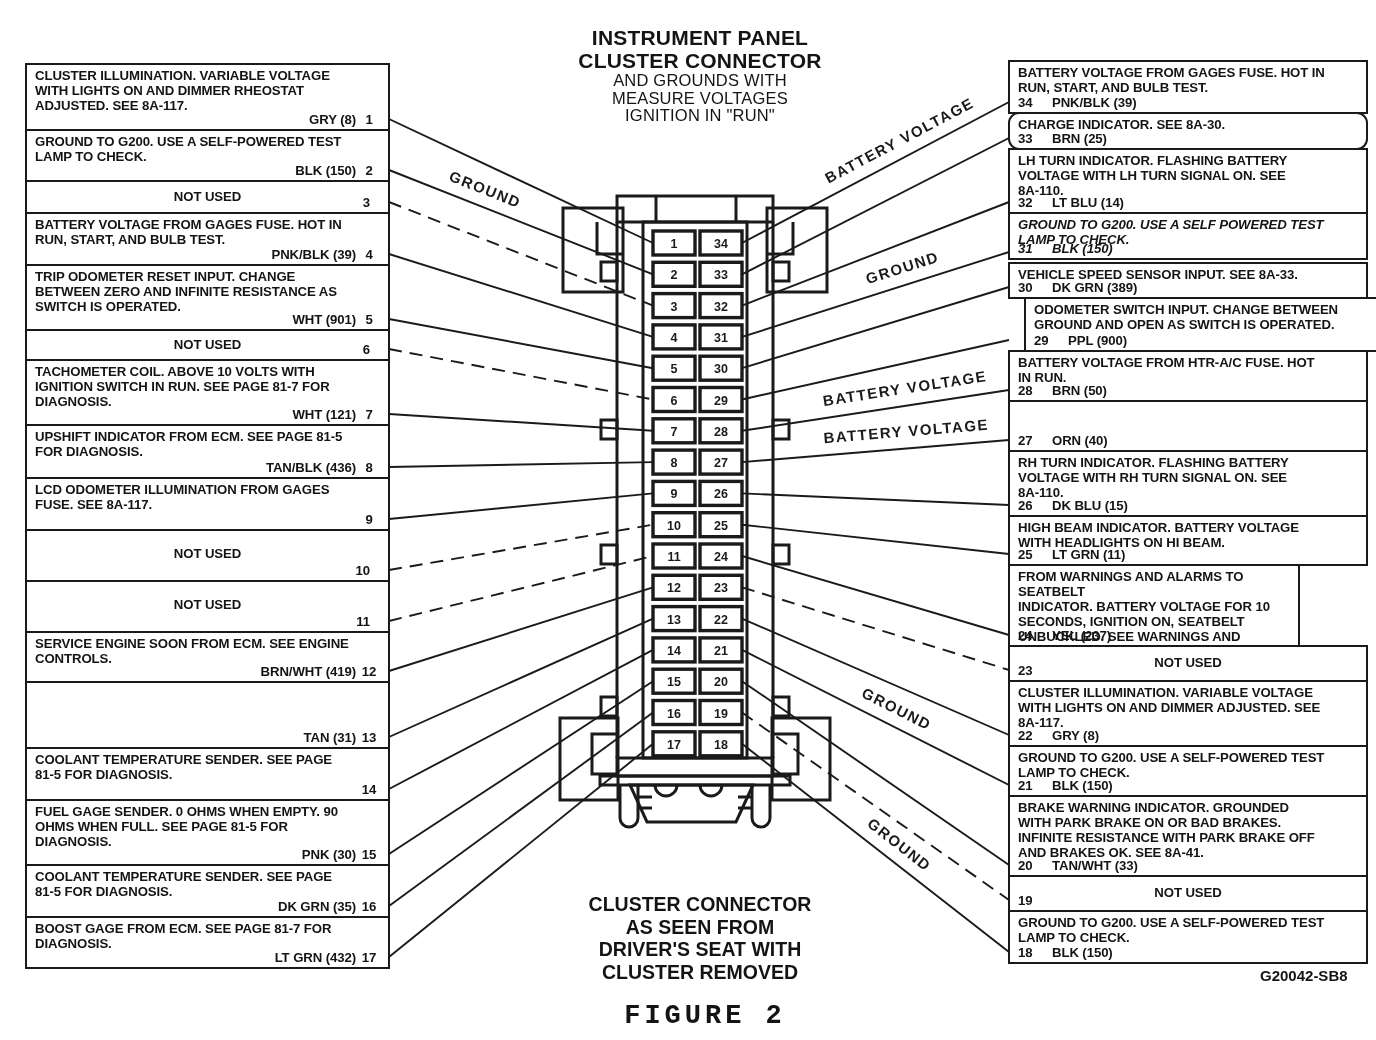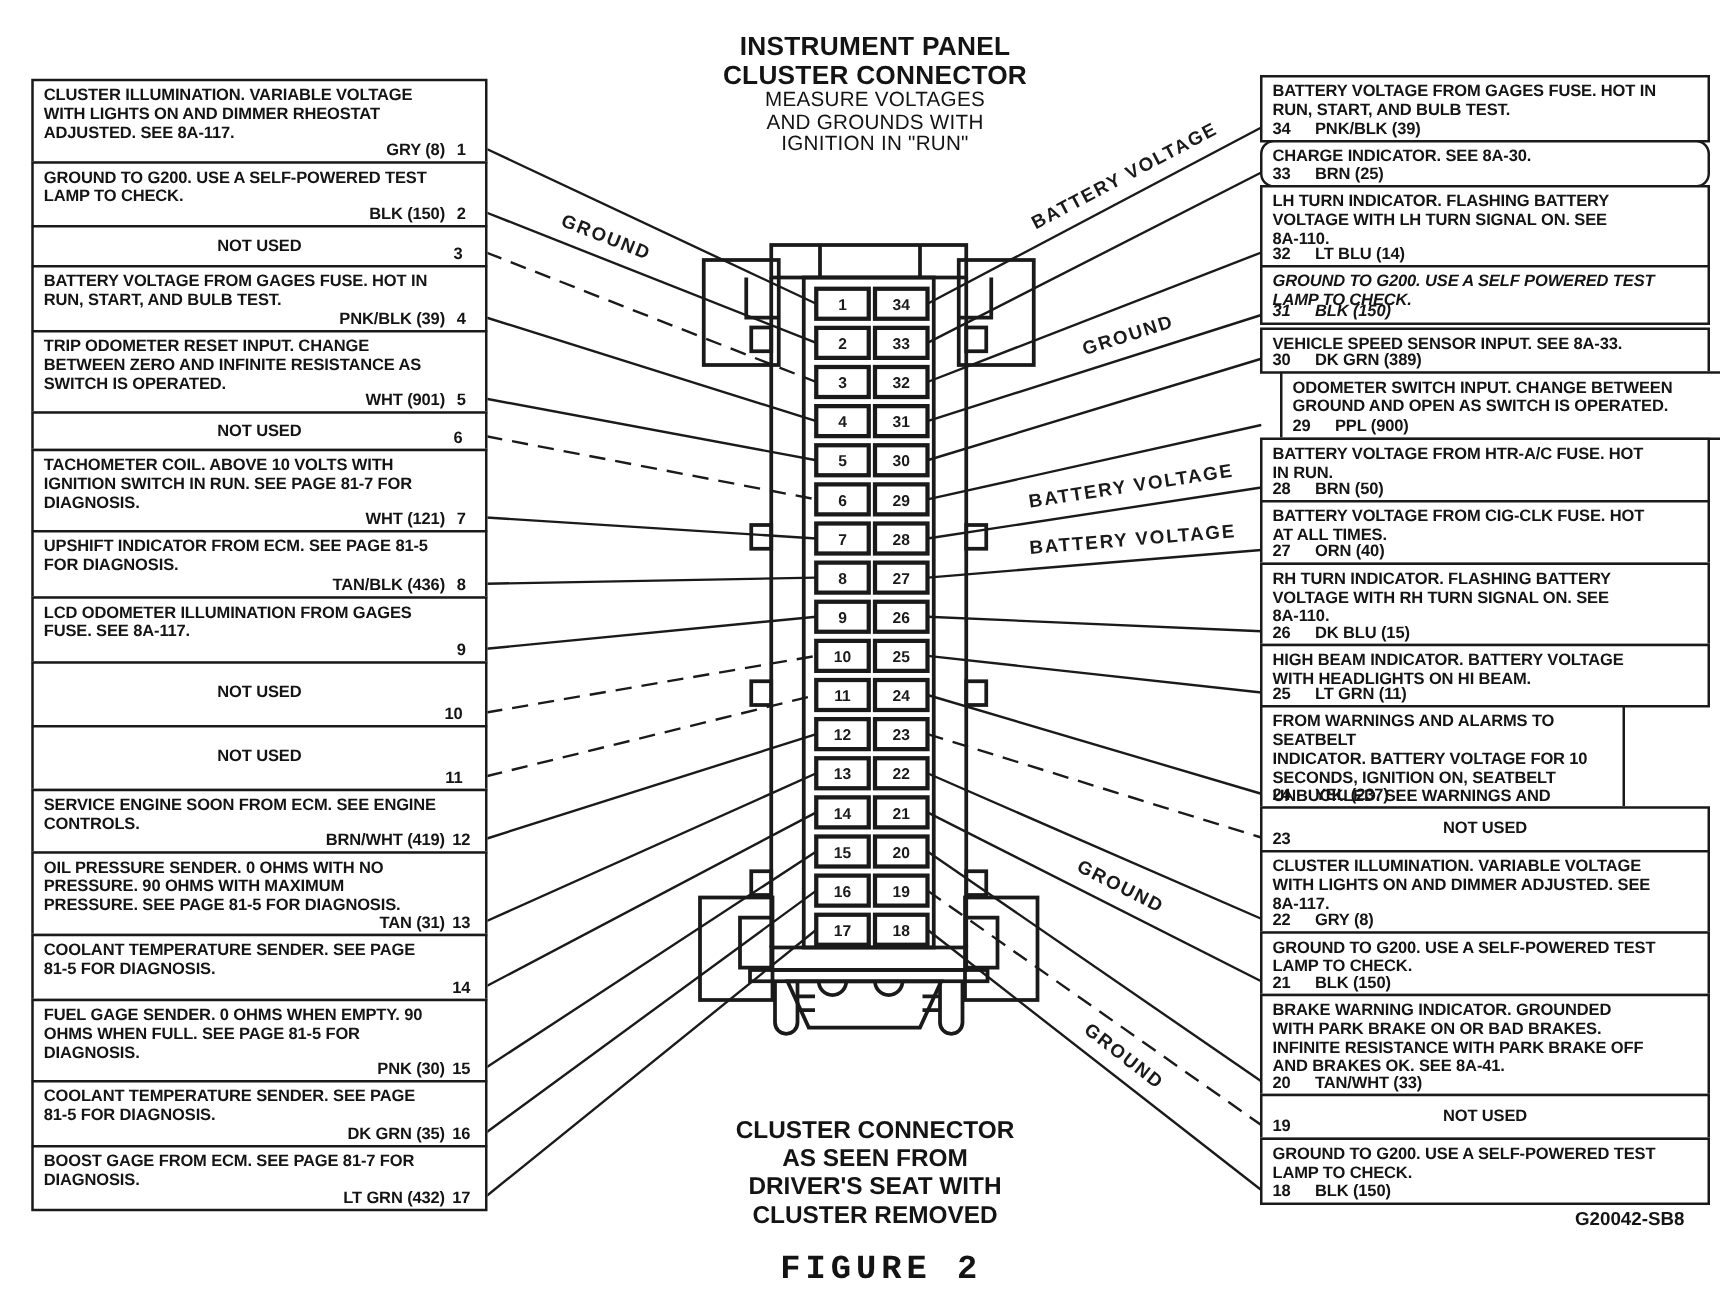--- a/index.html
+++ b/index.html
@@ -184,22 +184,22 @@
         <rect x="700" y="700.5" width="42" height="24" fill="#fff" stroke="#1a1a1a" stroke-width="3.4"></rect>
         <text x="721" y="717.5" text-anchor="middle" fill="#1a1a1a" font-family="Liberation Sans, sans-serif" font-size="12.5" font-weight="bold">19</text>
         <rect x="700" y="731.8" width="42" height="24" fill="#fff" stroke="#1a1a1a" stroke-width="3.4"></rect>
         <text x="721" y="748.8" text-anchor="middle" fill="#1a1a1a" font-family="Liberation Sans, sans-serif" font-size="12.5" font-weight="bold">18</text>
       </g>
   </svg>
 
   <div class="title-block">
     <div class="t1">INSTRUMENT PANEL</div>
     <div class="t1">CLUSTER CONNECTOR</div>
+    <div class="t2">AND GROUNDS WITH</div>
     <div class="t2">MEASURE VOLTAGES</div>
-    <div class="t2">AND GROUNDS WITH</div>
     <div class="t2">IGNITION IN "RUN"</div>
   </div>
 
   <div id="left-column" class="col" style="left: 25px; top: 0px;">
       <div class="pinbox" style="left: 0px; top: 63px; width: 365px; height: 68px;">
         <div class="desc">CLUSTER ILLUMINATION. VARIABLE VOLTAGE
 WITH LIGHTS ON AND DIMMER RHEOSTAT
 ADJUSTED. SEE 8A-117.</div>
         <div class="brow r-end">
           <span class="wire">GRY (8)</span>
@@ -273,23 +273,20 @@
       </div>
       <div class="pinbox" style="left: 0px; top: 631px; width: 365px; height: 52px;">
         <div class="desc">SERVICE ENGINE SOON FROM ECM. SEE ENGINE
 CONTROLS.</div>
         <div class="brow r-end">
           <span class="wire">BRN/WHT (419)</span>
           <span class="num">12</span>
         </div>
       </div>
       <div class="pinbox" style="left: 0px; top: 681px; width: 365px; height: 68px;">
-        <div class="desc">OIL PRESSURE SENDER. 0 OHMS WITH NO
-PRESSURE. 90 OHMS WITH MAXIMUM
-PRESSURE. SEE PAGE 81-5 FOR DIAGNOSIS.</div>
         <div class="brow r-end">
           <span class="wire">TAN (31)</span>
           <span class="num">13</span>
         </div>
       </div>
       <div class="pinbox" style="left: 0px; top: 747px; width: 365px; height: 54px;">
         <div class="desc">COOLANT TEMPERATURE SENDER. SEE PAGE
 81-5 FOR DIAGNOSIS.</div>
         <div class="brow r-end">
           <span class="num">14</span>
@@ -371,22 +368,20 @@
       </div>
       <div class="pinbox" style="left: 0px; top: 350px; width: 360px; height: 52px;">
         <div class="desc">BATTERY VOLTAGE FROM HTR-A/C FUSE. HOT
 IN RUN.</div>
         <div class="brow l-start">
           <span class="num">28</span>
           <span class="wire">BRN (50)</span>
         </div>
       </div>
       <div class="pinbox" style="left: 0px; top: 400px; width: 360px; height: 52px;">
-        <div class="desc">BATTERY VOLTAGE FROM CIG-CLK FUSE. HOT
-AT ALL TIMES.</div>
         <div class="brow l-start">
           <span class="num">27</span>
           <span class="wire">ORN (40)</span>
         </div>
       </div>
       <div class="pinbox" style="left: 0px; top: 450px; width: 360px; height: 67px;">
         <div class="desc">RH TURN INDICATOR. FLASHING BATTERY
 VOLTAGE WITH RH TURN SIGNAL ON. SEE
 8A-110.</div>
         <div class="brow l-start">

